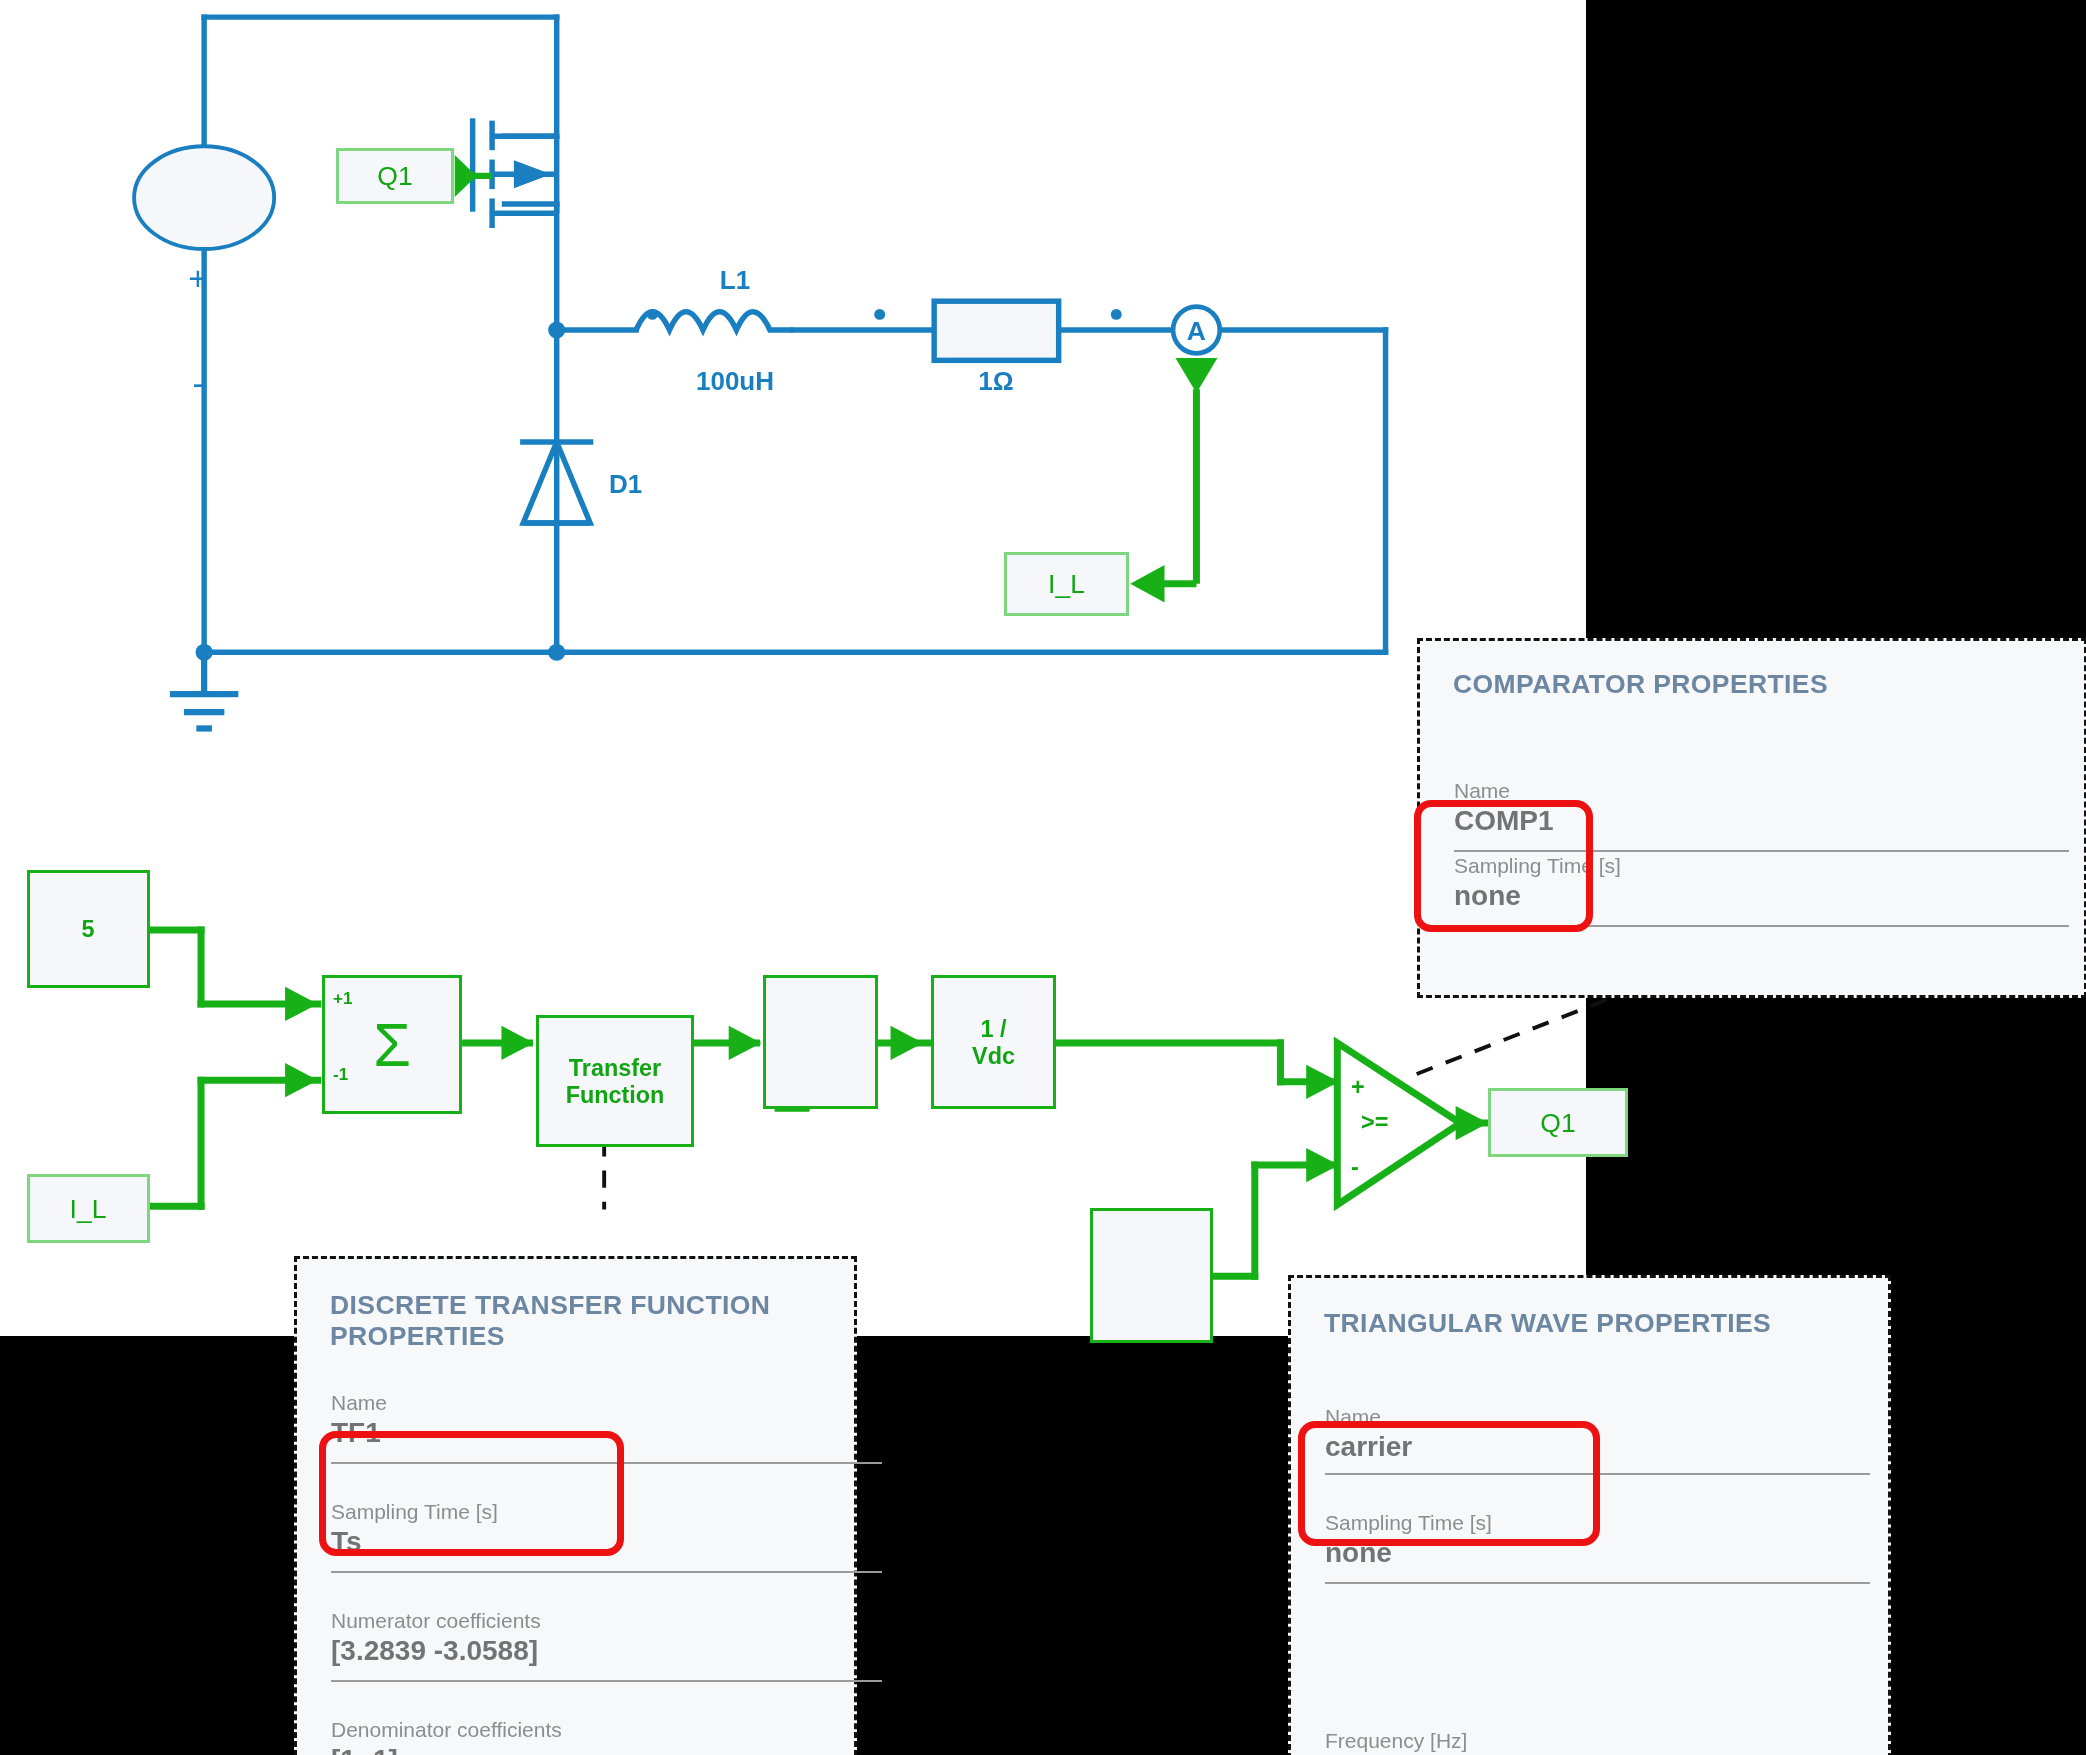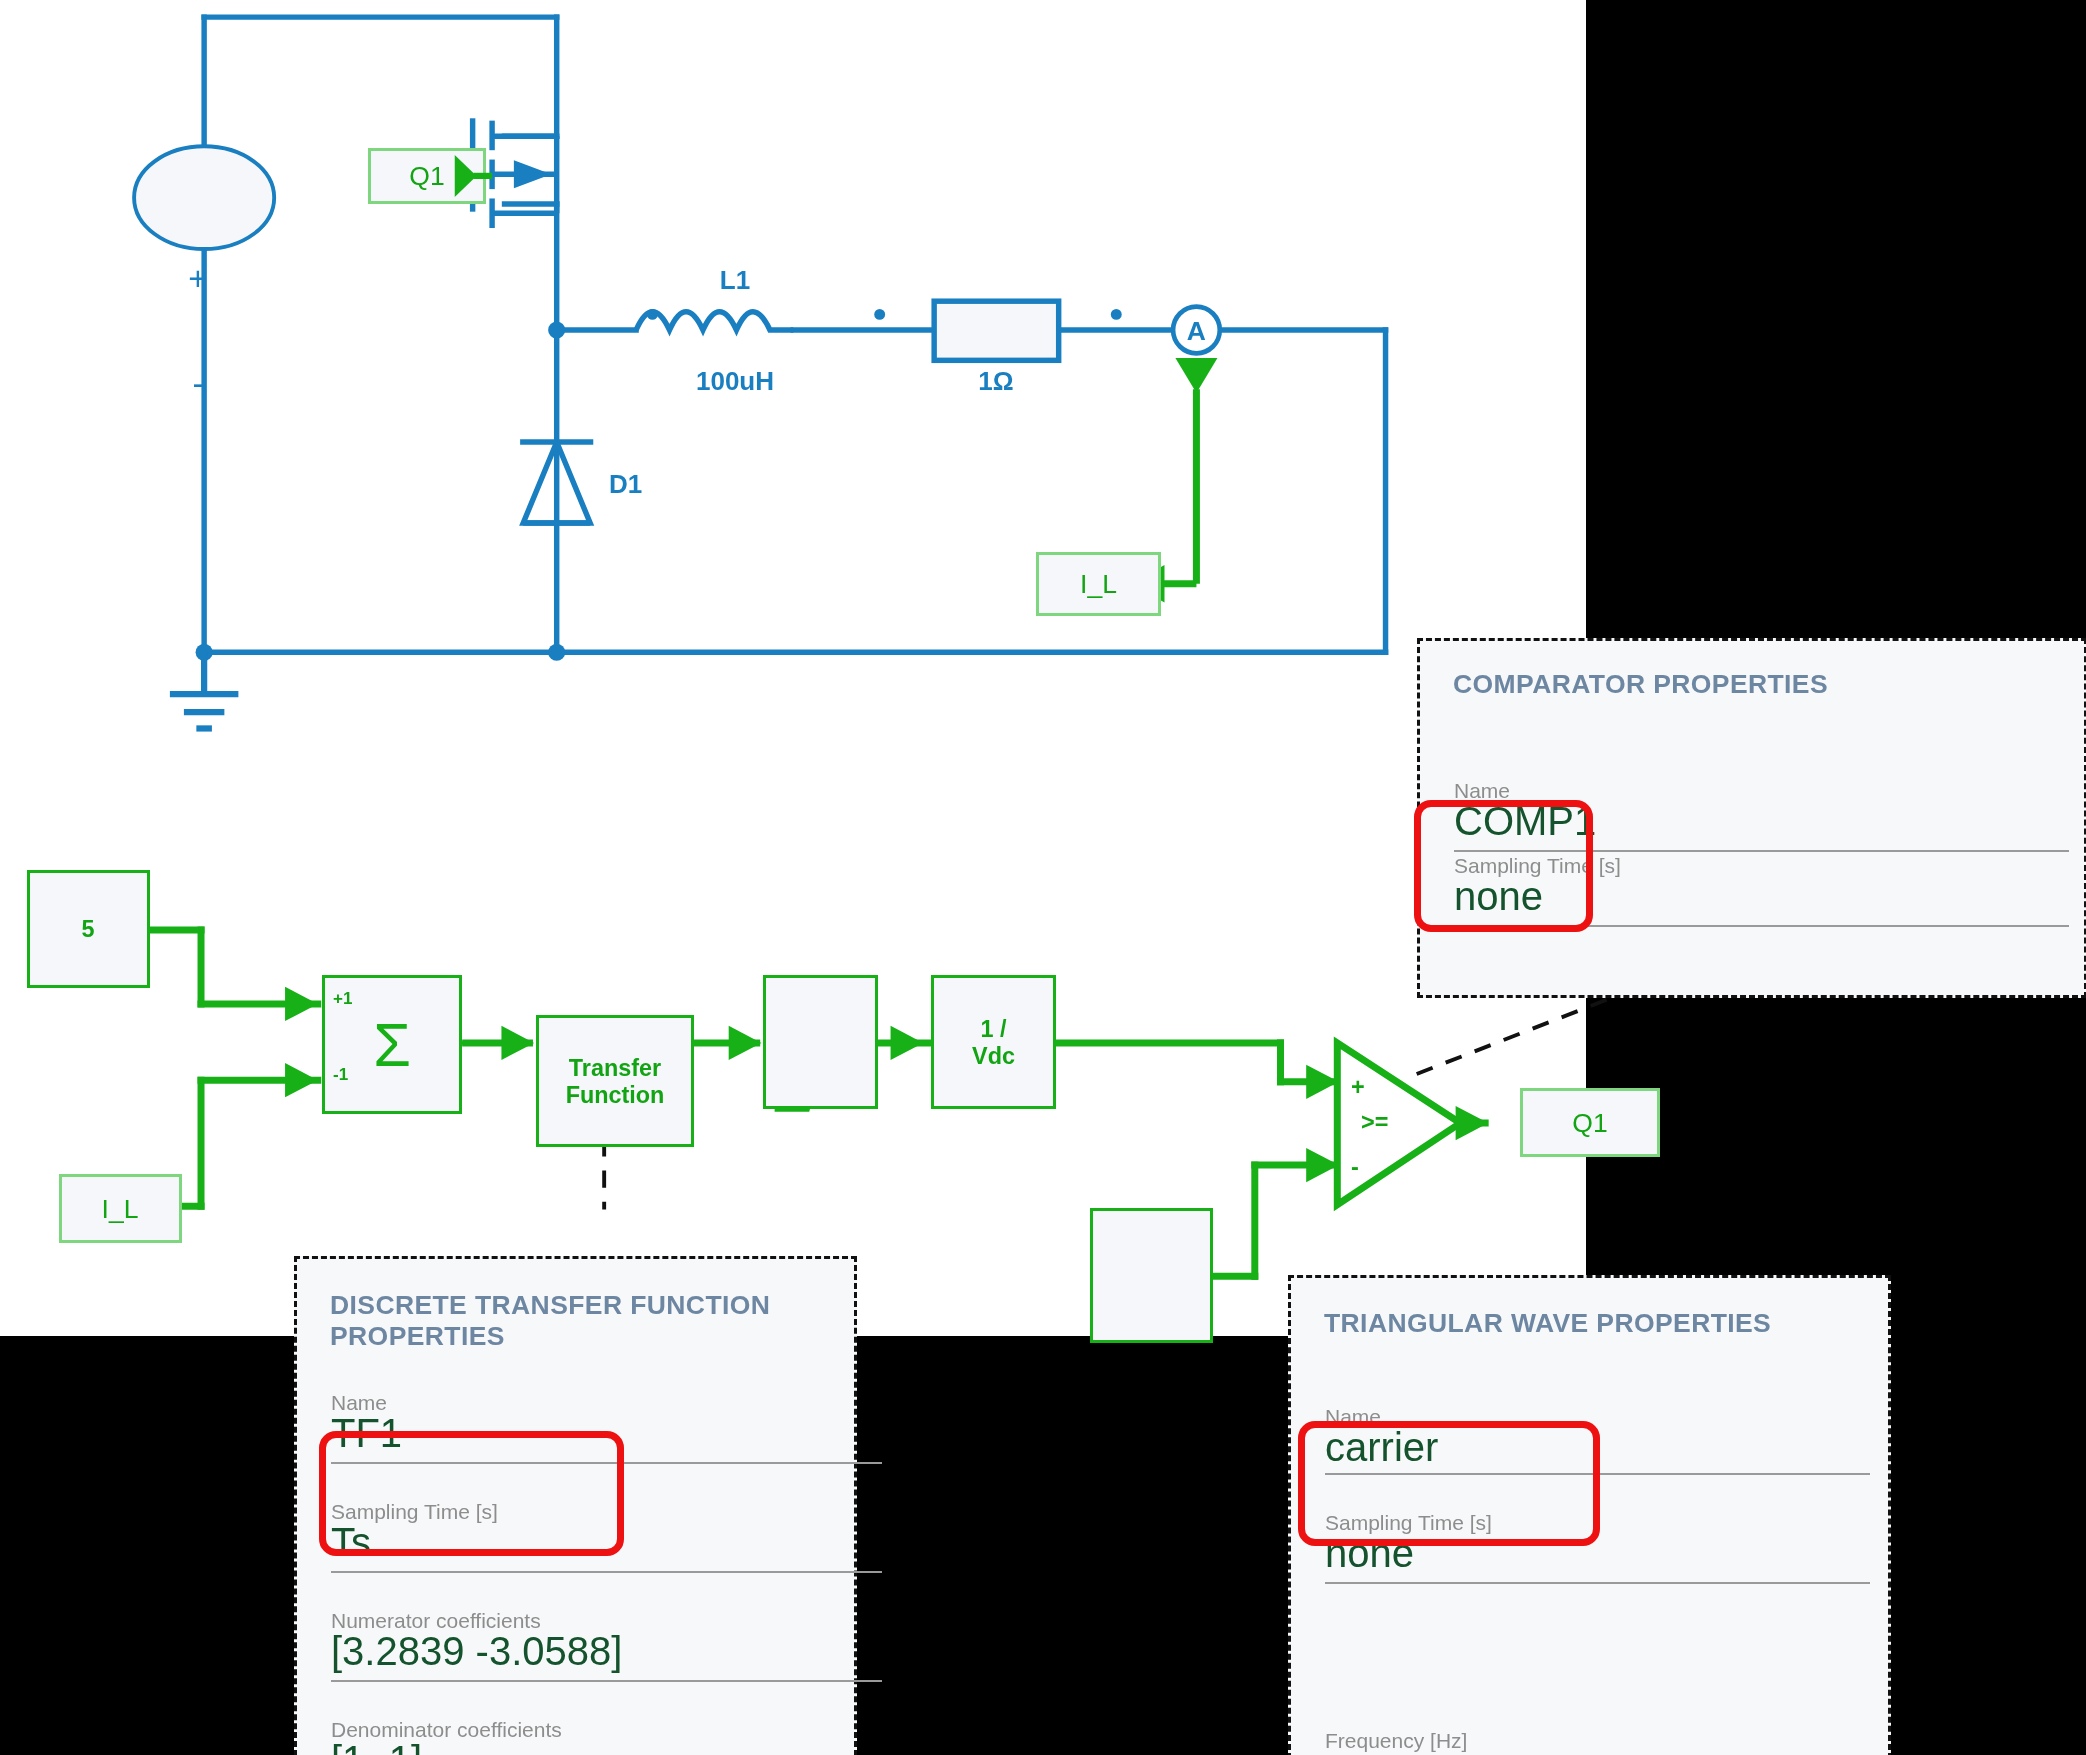--- a/index.html
+++ b/index.html
@@ -13,37 +13,37 @@
   
   .layer{position:absolute;left:0;top:0;width:2087px;height:1755px;overflow:visible;}
 
   
   .panel{position:absolute;background:#f7f8f9;border:3.1px dashed #111;
          box-sizing:border-box;padding:0;margin-top:48px;}
   .panel-title{color:#6d87a3;font-size:26.5px;font-weight:700;letter-spacing:0.4px;
                position:absolute;}
   .fld{position:absolute;}
   .fld-label{color:#8d8d8d;font-size:21px;line-height:25px;white-space:nowrap;}
-  .fld-value{color:#14532d;font-size:40px;line-height:36px;white-space:nowrap;}
+  .fld-value{color:#737373;font-size:28px;line-height:36px;white-space:nowrap;font-weight:bold;}
   .fld-rule{height:2.3px;background:#9a9a9a;}
   .hl-box{position:absolute;border:7px solid #ee1111;border-radius:17px;
           pointer-events:none;}
 
   
   .lbl{position:absolute;white-space:nowrap;}
   .lbl-blue{color:#1a7fc1;font-weight:700;font-size:26px;}
   .lbl-green{color:#13a413;font-weight:400;font-size:26.5px;}
   .lbl-green-sm{color:#13a413;font-weight:700;font-size:17px;}
   .lbl-green-b{color:#13a413;font-weight:700;font-size:23.4px;line-height:26.5px;
                text-align:center;}
 
   
   .box{position:absolute;background:#f5f7fb;box-sizing:border-box;}
   .box-green{border:3.9px solid #17b117;}
-  .box-green-soft{border:3.9px solid #7ed67e;margin-left:32px;}
+  .box-green-soft{border:3.9px solid #7ed67e;}
   .box-txt{position:absolute;left:0;right:0;top:50%;transform:translateY(-50%);
            text-align:center;}
 </style>
 </head>
 <body>
 
 <div class="sheet" id="sheet-top"></div>
 <div class="sheet" style="left:0;top:1336px;width:314px;height:0px;"></div>
 
 <div class="sheet" style="left:0;top:1199px;width:314px;height:137px;"></div>

